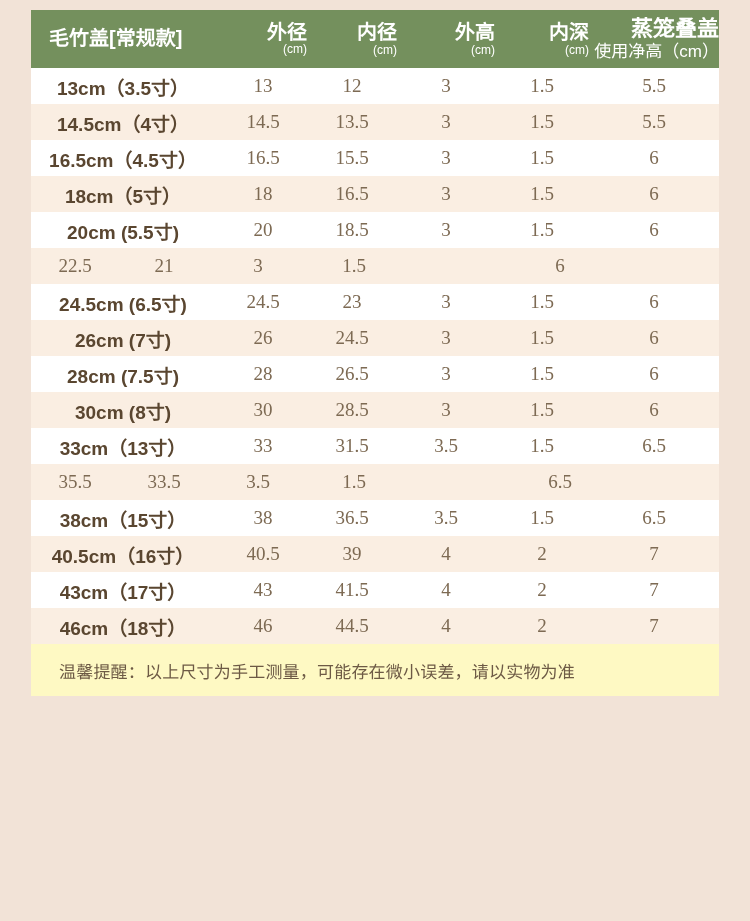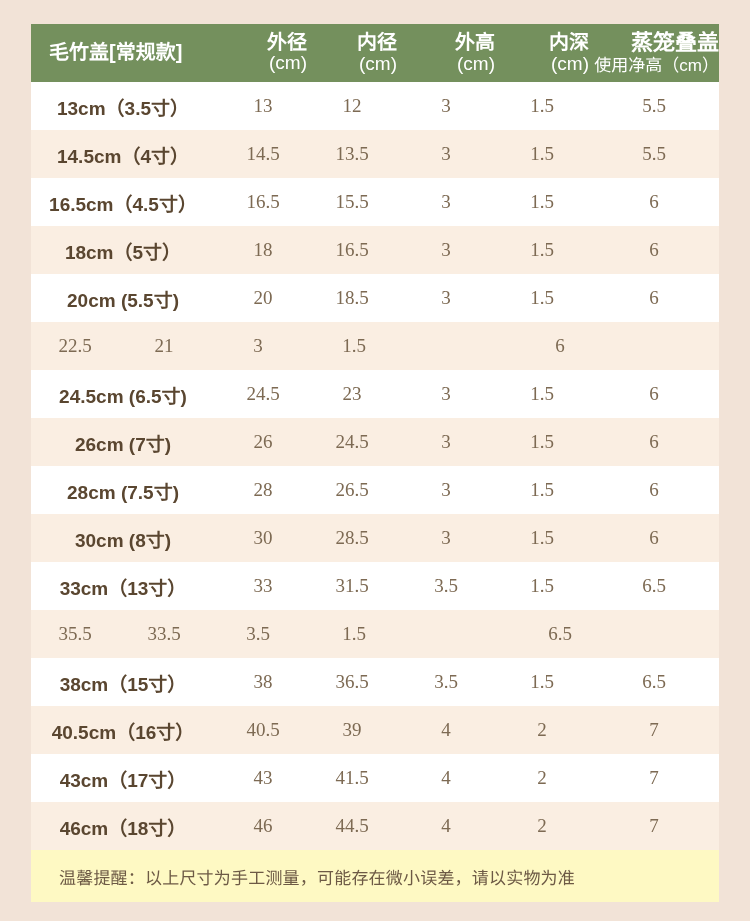--- a/index.html
+++ b/index.html
@@ -10,21 +10,21 @@
   body {
     width: 750px;
     height: 921px;
     background: #f2e3d7;
     font-family: "Liberation Sans", "DejaVu Sans", sans-serif;
     overflow: hidden;
   }
   .sheet {
     position: absolute;
     left: 31px;
-    top: 24px;
+    top: 10px;
     width: 688px;
     background: transparent;
   }
   
   .thead {
     display: flex;
     align-items: stretch;
     background: #74905d;
     height: 58px;
     color: #ffffff;
@@ -51,36 +51,36 @@
   .th-c2 { width: 90px; }
   .th-c3 { width: 98px; }
   .th-c4 { width: 94px; }
   .th-c5 { width: 130px; flex: 1 1 auto; }
   .th-main {
     font-size: 20px;
     font-weight: bold;
     display: block;
   }
   .th-unit {
-    font-size: 19px;
+    font-size: 12px;
     font-weight: normal;
     display: block;
     margin-top: 1px;
   }
   .th-c5 .th-main { font-size: 22px; font-weight: bold; }
   .th-c5 .th-unit { font-size: 17px; font-weight: normal; margin-top: 2px; }
 
   
   .th-c1 .th-main { line-height: 1.0; }
 
   
   .row {
     display: flex;
     align-items: center;
-    height: 48px;
+    height: 36px;
     background: #ffffff;
   }
   .row.alt { background: #faeee2; }
   .cell {
     box-sizing: border-box;
     text-align: center;
     font-size: 19px;
     color: #7d6a53;
     font-family: "Liberation Serif", "DejaVu Serif", serif;
   }

